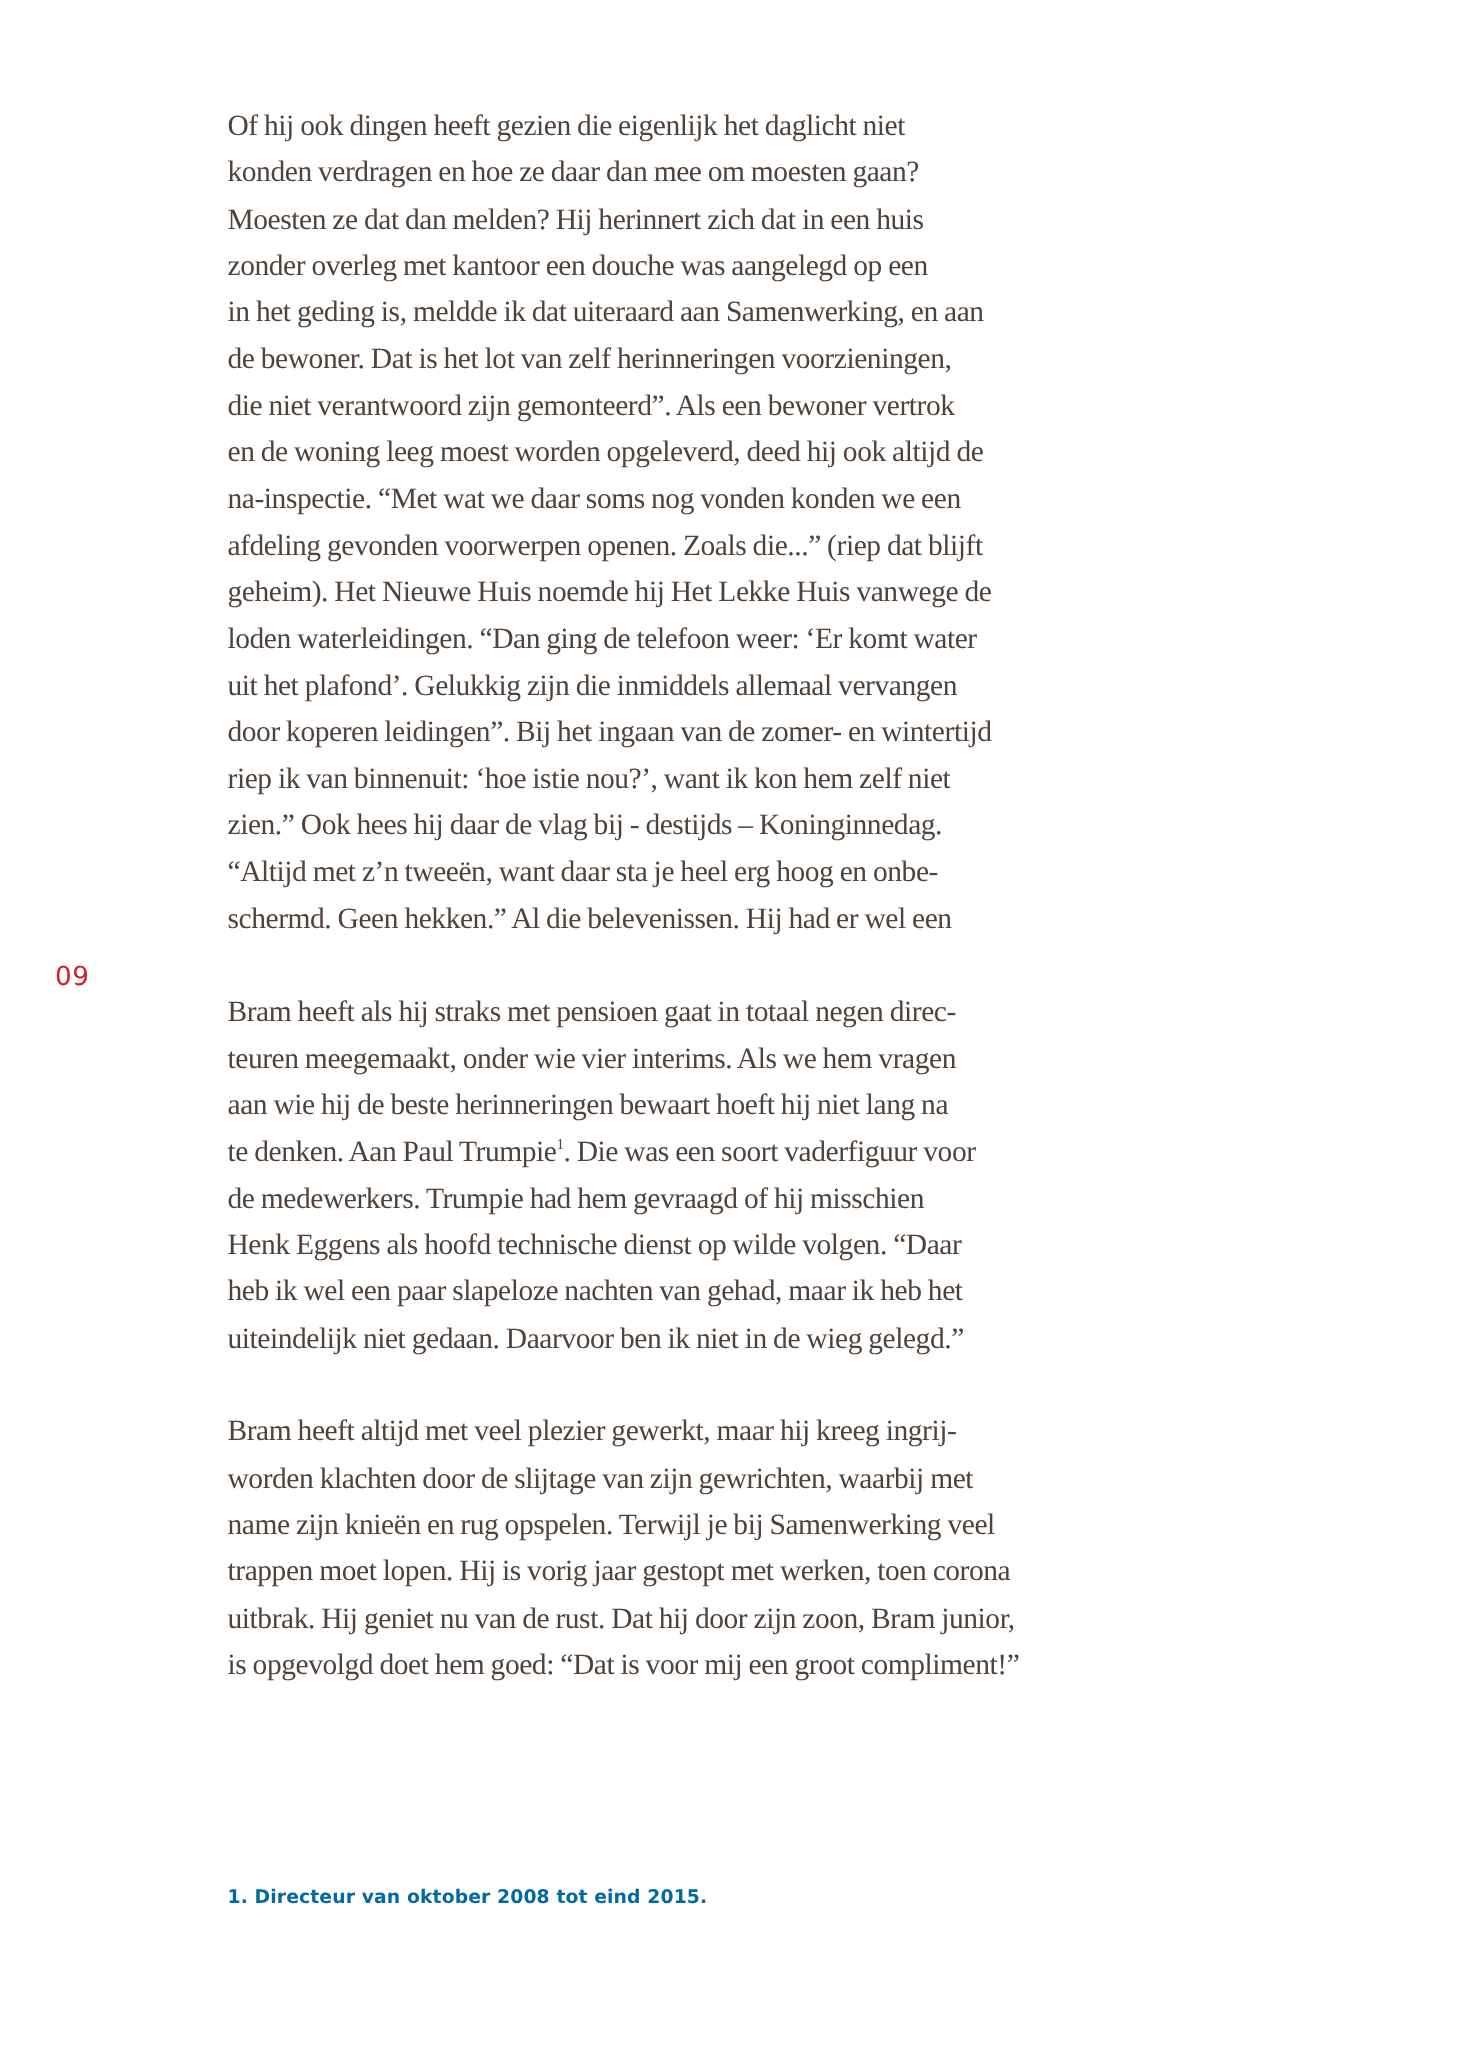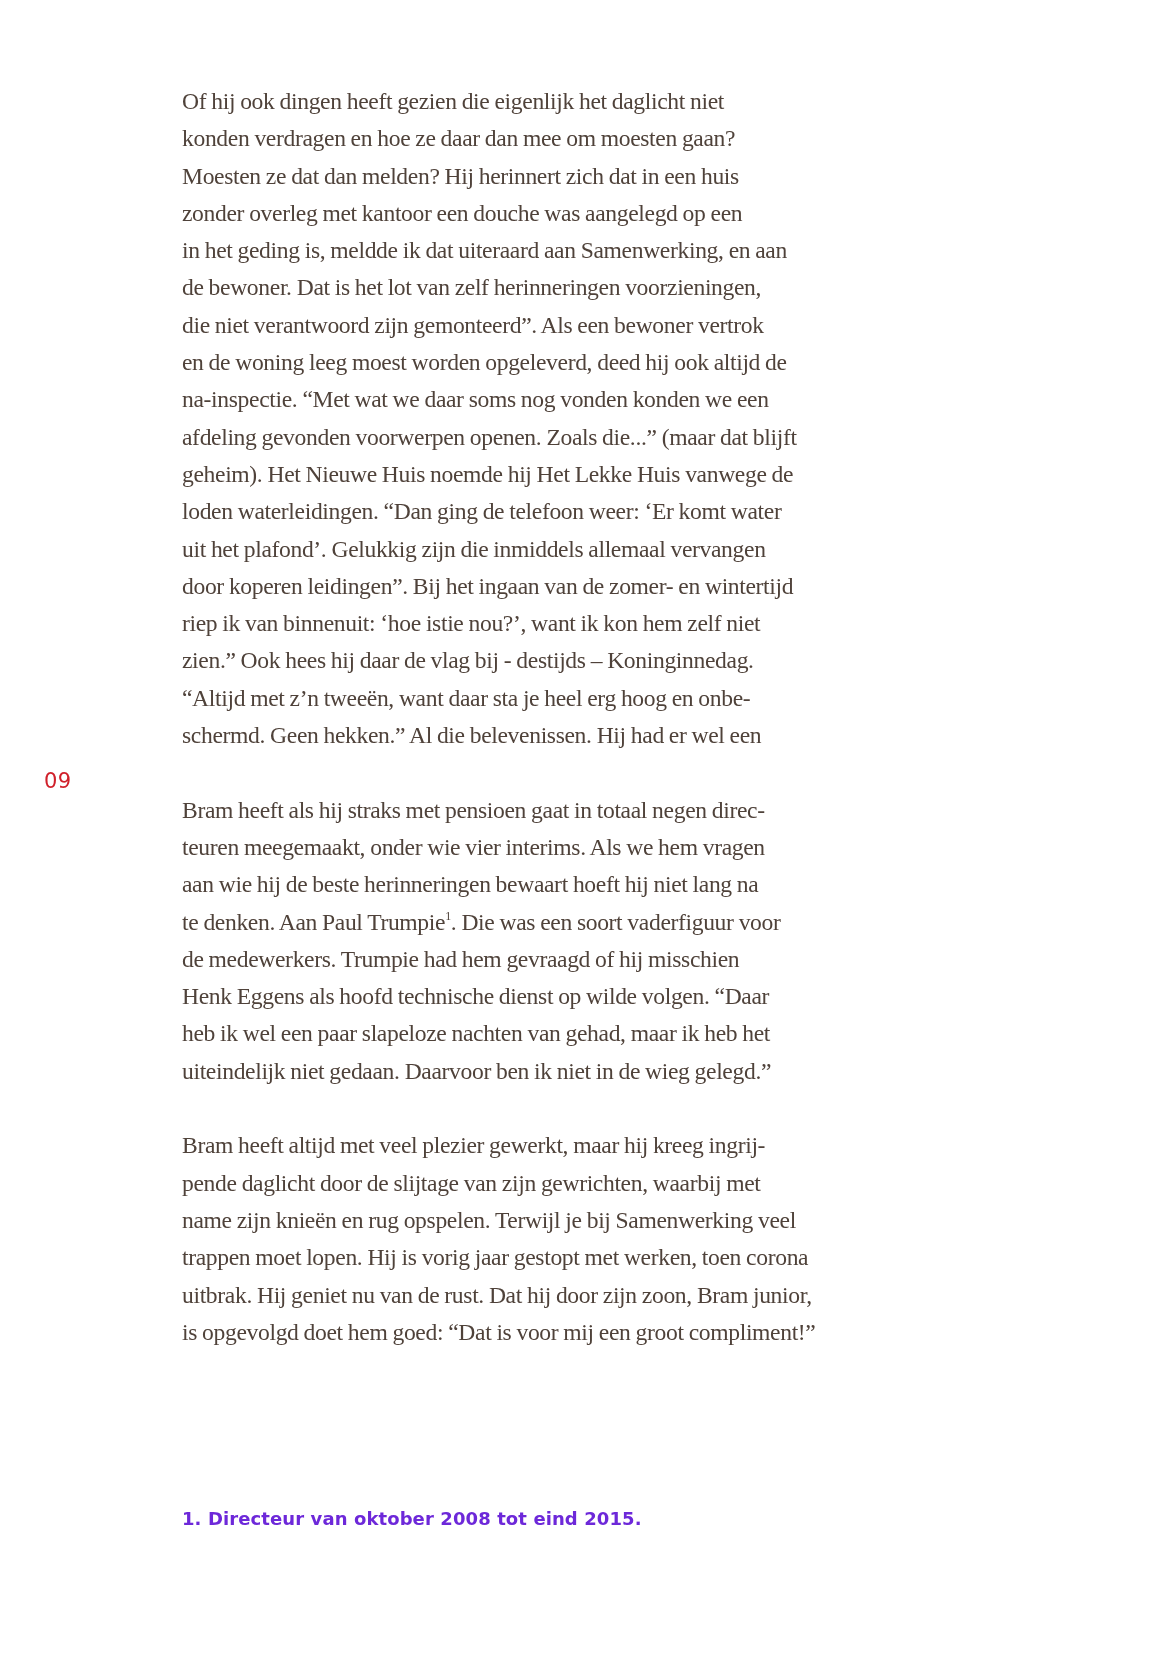--- a/index.html
+++ b/index.html
@@ -14,22 +14,22 @@
   .column {
     position: absolute; left: 182px; top: 83px; width: 870px;
     font-family: Liberation Serif, serif; font-size: 23.6px; line-height: 37.3px;
     color: #4f423a; letter-spacing: -0.35px; word-spacing: -0.5px;
   }
   .line { display: block; white-space: nowrap; height: 37.3px; }
   .para { margin: 0 0 37.3px 0; }
   sup.fn { font-size: 12px; vertical-align: 10px; line-height: 0; }
   .footnote {
     position: absolute; left: 182px; top: 1508px;
-    font-family: "DejaVu Sans", sans-serif; font-weight: bold; font-size: 18px;
-    color: #6d28d9; letter-spacing: 0.1px;
+    font-family: "DejaVu Sans", sans-serif; font-weight: bold; font-size: 15px;
+    color: #0369a1; letter-spacing: 0.1px;
   }
 </style>
 </head>
 <body>
 
 <div class="page">
 
   <div class="page-number">09</div>
 
   <div class="column">
@@ -37,21 +37,21 @@
     <div class="para">
       <span class="line">Of hij ook dingen heeft gezien die eigenlijk het daglicht niet</span>
       <span class="line">konden verdragen en hoe ze daar dan mee om moesten gaan?</span>
       <span class="line">Moesten ze dat dan melden? Hij herinnert zich dat in een huis</span>
       <span class="line">zonder overleg met kantoor een douche was aangelegd op een</span>
       <span class="line">in het geding is, meldde ik dat uiteraard aan Samenwerking, en aan</span>
       <span class="line">de bewoner. Dat is het lot van zelf herinneringen voorzieningen,</span>
       <span class="line">die niet verantwoord zijn gemonteerd”. Als een bewoner vertrok</span>
       <span class="line">en de woning leeg moest worden opgeleverd, deed hij ook altijd de</span>
       <span class="line">na-inspectie. “Met wat we daar soms nog vonden konden we een</span>
-      <span class="line">afdeling gevonden voorwerpen openen. Zoals die...” (maar dat blijft</span>
+      <span class="line">afdeling gevonden voorwerpen openen. Zoals die...” (riep dat blijft</span>
       <span class="line">geheim). Het Nieuwe Huis noemde hij Het Lekke Huis vanwege de</span>
       <span class="line">loden waterleidingen. “Dan ging de telefoon weer: ‘Er komt water</span>
       <span class="line">uit het plafond’. Gelukkig zijn die inmiddels allemaal vervangen</span>
       <span class="line">door koperen leidingen”. Bij het ingaan van de zomer- en wintertijd</span>
       <span class="line">riep ik van binnenuit: ‘hoe istie nou?’, want ik kon hem zelf niet</span>
       <span class="line">zien.” Ook hees hij daar de vlag bij - destijds – Koninginnedag.</span>
       <span class="line">“Altijd met z’n tweeën, want daar sta je heel erg hoog en onbe-</span>
       <span class="line">schermd. Geen hekken.” Al die belevenissen. Hij had er wel een</span>
     </div>
 
@@ -61,21 +61,21 @@
       <span class="line">aan wie hij de beste herinneringen bewaart hoeft hij niet lang na</span>
       <span class="line"><span>te denken. Aan Paul Trumpie</span><sup class="fn">1</sup><span>. Die was een soort vaderfiguur voor</span></span>
       <span class="line">de medewerkers. Trumpie had hem gevraagd of hij misschien</span>
       <span class="line">Henk Eggens als hoofd technische dienst op wilde volgen. “Daar</span>
       <span class="line">heb ik wel een paar slapeloze nachten van gehad, maar ik heb het</span>
       <span class="line">uiteindelijk niet gedaan. Daarvoor ben ik niet in de wieg gelegd.”</span>
     </div>
 
     <div class="para">
       <span class="line">Bram heeft altijd met veel plezier gewerkt, maar hij kreeg ingrij-</span>
-      <span class="line">pende daglicht door de slijtage van zijn gewrichten, waarbij met</span>
+      <span class="line">worden klachten door de slijtage van zijn gewrichten, waarbij met</span>
       <span class="line">name zijn knieën en rug opspelen. Terwijl je bij Samenwerking veel</span>
       <span class="line">trappen moet lopen. Hij is vorig jaar gestopt met werken, toen corona</span>
       <span class="line">uitbrak. Hij geniet nu van de rust. Dat hij door zijn zoon, Bram junior,</span>
       <span class="line">is opgevolgd doet hem goed: “Dat is voor mij een groot compliment!”</span>
     </div>
 
   </div>
 
   <div class="footnote">1. Directeur van oktober 2008 tot eind 2015.</div>
 

